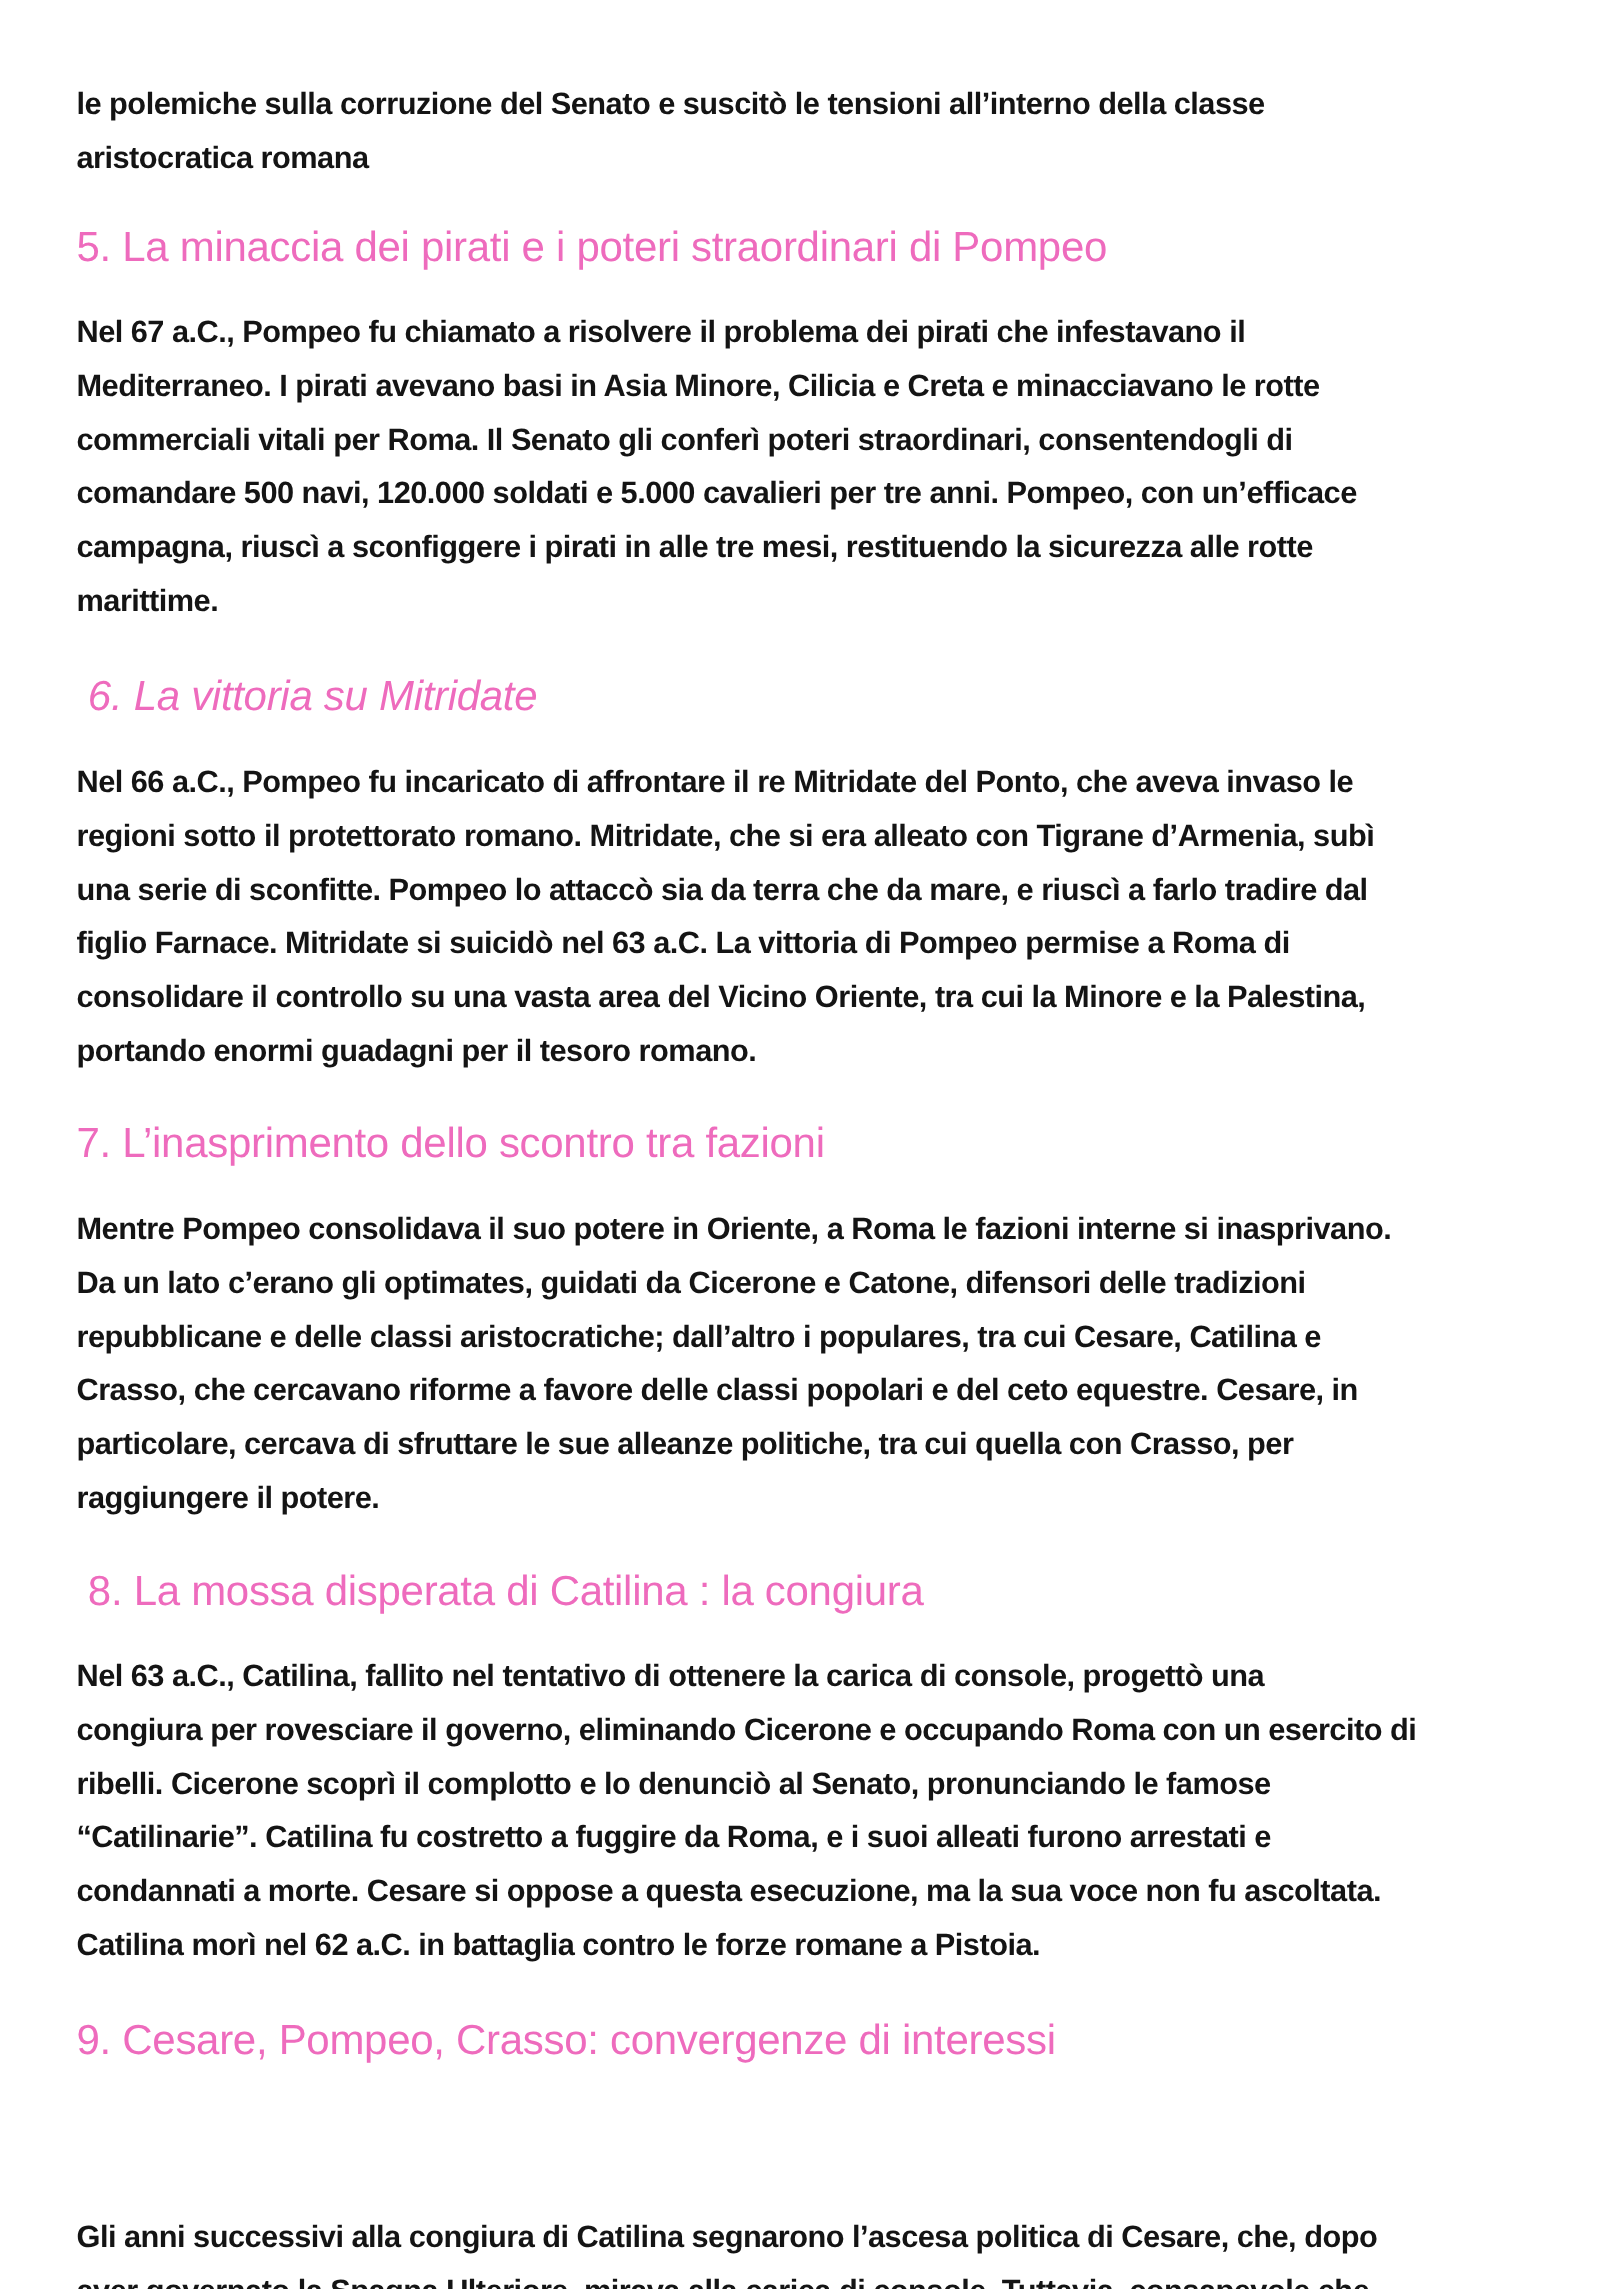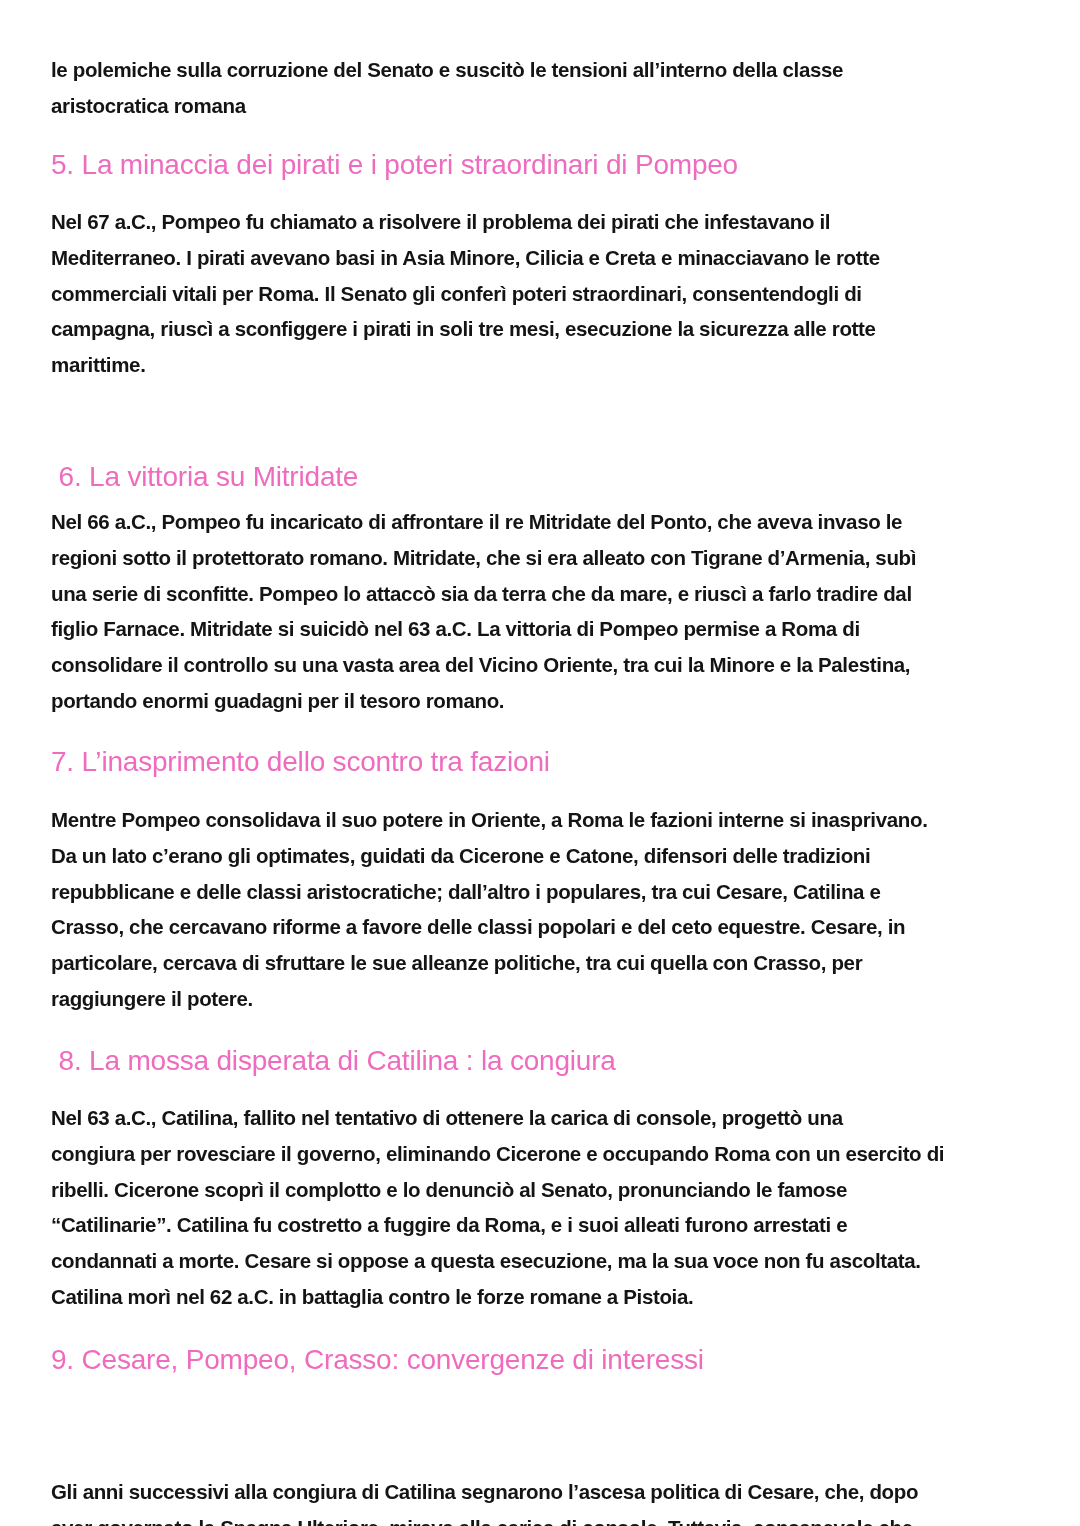--- a/index.html
+++ b/index.html
@@ -36,21 +36,21 @@
       font-size: 28px;
       line-height: 32px;
       color: #ee6bbd;
       margin: 0;
       letter-spacing: -0.2px;
     }
     .indent-space { white-space: pre; }
     #p-intro { position: absolute; top: 0; }
     #h5 { position: absolute; top: 97px; }
     #p5 { position: absolute; top: 152px; }
-    #h6 { position: absolute; top: 409px; }
+    #h6 { position: absolute; top: 396px; font-style: italic; }
     #p6 { position: absolute; top: 452px; }
     #h7 { position: absolute; top: 694px; }
     #p7 { position: absolute; top: 750px; }
     #h8 { position: absolute; top: 993px; }
     #p8 { position: absolute; top: 1048px; }
     #h9 { position: absolute; top: 1292px; }
     #p9 { position: absolute; top: 1382px; margin-top: 40px; }
     .line { display: block; white-space: nowrap; }
   </style>
 </head>
@@ -61,21 +61,22 @@
   <p id="p-intro" class="para">
     <span class="line">le polemiche sulla corruzione del Senato e suscitò le tensioni all’interno della classe</span>
     <span class="line">aristocratica romana</span>
   </p>
 
   <h2 id="h5" class="heading indent-space">5. La minaccia dei pirati e i poteri straordinari di Pompeo</h2>
   <p id="p5" class="para">
     <span class="line">Nel 67 a.C., Pompeo fu chiamato a risolvere il problema dei pirati che infestavano il</span>
     <span class="line">Mediterraneo. I pirati avevano basi in Asia Minore, Cilicia e Creta e minacciavano le rotte</span>
     <span class="line">commerciali vitali per Roma. Il Senato gli conferì poteri straordinari, consentendogli di</span>
-    <span class="line">campagna, riuscì a sconfiggere i pirati in soli tre mesi, esecuzione la sicurezza alle rotte</span>
+    <span class="line">comandare 500 navi, 120.000 soldati e 5.000 cavalieri per tre anni. Pompeo, con un’efficace</span>
+    <span class="line">campagna, riuscì a sconfiggere i pirati in alle tre mesi, restituendo la sicurezza alle rotte</span>
     <span class="line">marittime.</span>
   </p>
 
   <h2 id="h6" class="heading indent-space"> 6. La vittoria su Mitridate</h2>
   <p id="p6" class="para">
     <span class="line indent-space"> Nel 66 a.C., Pompeo fu incaricato di affrontare il re Mitridate del Ponto, che aveva invaso le</span>
     <span class="line">regioni sotto il protettorato romano. Mitridate, che si era alleato con Tigrane d’Armenia, subì</span>
     <span class="line">una serie di sconfitte. Pompeo lo attaccò sia da terra che da mare, e riuscì a farlo tradire dal</span>
     <span class="line">figlio Farnace. Mitridate si suicidò nel 63 a.C. La vittoria di Pompeo permise a Roma di</span>
     <span class="line">consolidare il controllo su una vasta area del Vicino Oriente, tra cui la Minore e la Palestina,</span>

